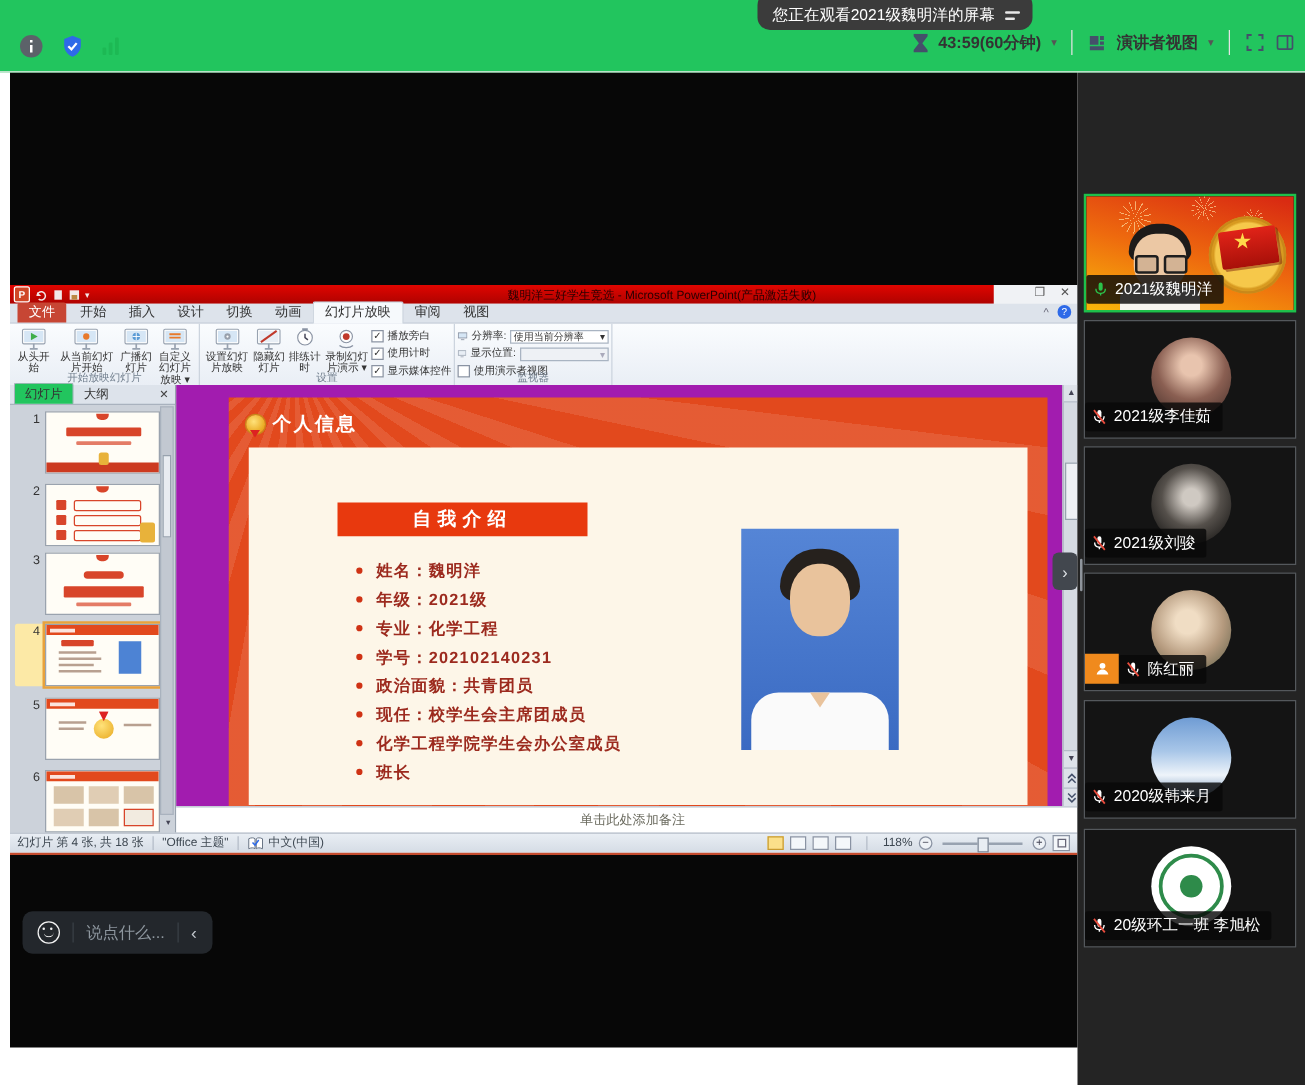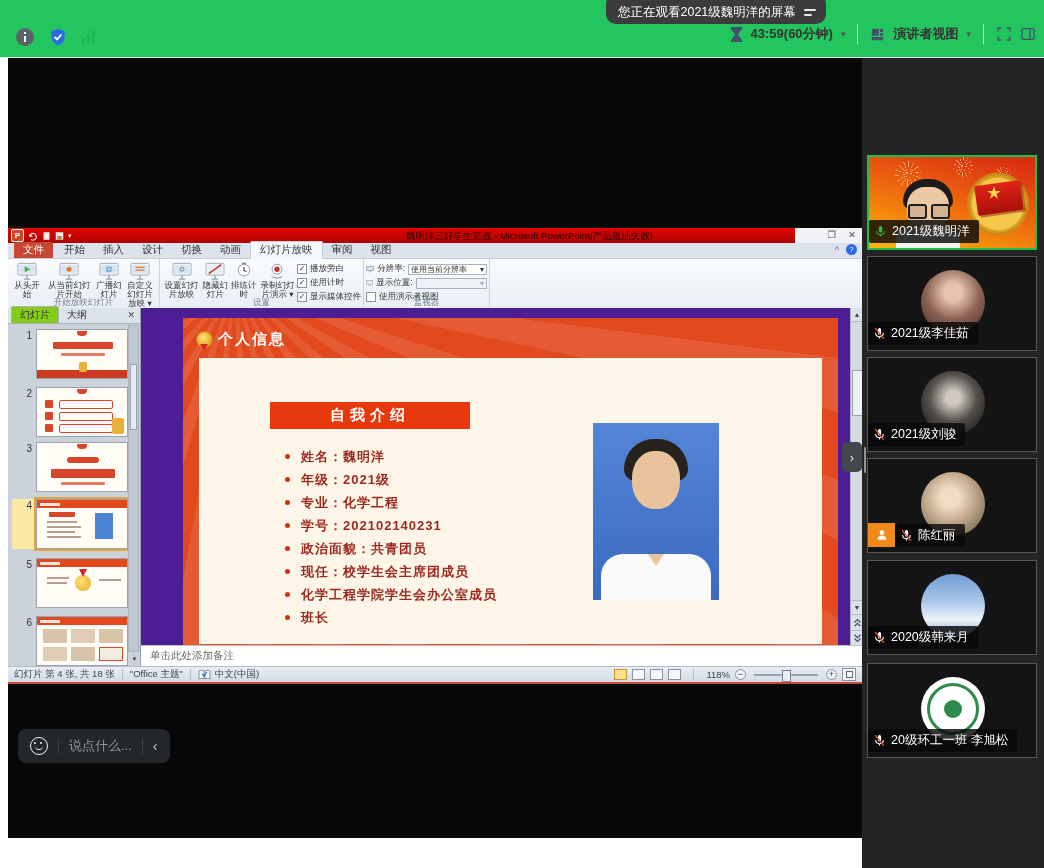--- a/index.html
+++ b/index.html
@@ -52,35 +52,35 @@
   .rcheck{display:flex;align-items:center;gap:3px;white-space:nowrap;}
   .cb{width:8px;height:8px;border:1px solid #8a93a3;background:#fff;font-size:8px;line-height:8px;color:#333;display:flex;align-items:center;justify-content:center;}
   .monrows{display:flex;flex-direction:column;gap:2px;padding-top:2px;font-size:8.5px;color:#333;}
   .monrow{display:flex;align-items:center;gap:3px;white-space:nowrap;}
   .ddl{width:86px;height:11px;background:#fff;border:1px solid #a9b4c2;font-size:8px;color:#333;display:flex;align-items:center;justify-content:space-between;padding:0 2px;box-sizing:border-box;}
   .ddl.dis{background:#eef1f5;color:#aab;}
   
   .thumbs{position:absolute;left:0;top:80px;width:133px;height:358px;background:#ccd2da;border-right:1px solid #98a2ae;box-sizing:border-box;}
   .ttabs{height:15px;background:#dde3eb;border-bottom:1px solid #a9b2be;display:flex;align-items:flex-end;font-size:10px;color:#333;padding-left:3px;position:relative;}
   .ttab{padding:1px 8px;}
-  .ttab.active{background:#84cc16;border:1px solid #a9b2be;border-bottom:none;border-radius:2px 2px 0 0;}
+  .ttab.active{background:#22c55e;border:1px solid #a9b2be;border-bottom:none;border-radius:2px 2px 0 0;}
   .ttabs .x{position:absolute;right:5px;top:2px;font-size:9px;color:#444;}
   .trow{position:absolute;display:flex;}
   .num{width:20px;text-align:right;font-size:10px;color:#333;padding:1px 4px 0 0;}
   .trow.sel .num{background:#fce9a6;border-radius:2px;}
   .thumb{position:relative;width:92px;height:50px;background:#fffdf6;border:1px solid #9aa3ae;box-sizing:border-box;overflow:hidden;}
   .trow.sel .thumb{outline:2px solid #e8a23c;}
   .mt-bar{background:#d8452a;border-radius:1px;}
   .mt-ohead{height:8px;background:#e2491d;display:flex;align-items:center;gap:2px;padding-left:3px;}
   .mt-ohead i{width:20px;height:3px;background:#fff;opacity:.85;}
   .pscroll{position:absolute;right:1px;top:17px;bottom:14px;width:9px;background:#c2c8d1;border:1px solid #a9b2be;}
   .pthumb{position:absolute;left:1px;top:38px;width:5px;height:64px;background:#e8ecf1;border:1px solid #98a2ae;}
   .pdown{position:absolute;right:1px;bottom:2px;width:9px;height:10px;font-size:6px;color:#445;text-align:center;line-height:10px;}
   
-  .canvas{position:absolute;left:133px;top:80px;width:709px;height:337px;background:#4c1d95;overflow:hidden;}
+  .canvas{position:absolute;left:133px;top:80px;width:709px;height:337px;background:#a21caf;overflow:hidden;}
   .slide{position:absolute;left:42px;top:10px;width:655px;height:340px;background:#e2491d;overflow:hidden;
          background-image:repeating-conic-gradient(from 75deg at 8% -10%, rgba(255,255,255,0.10) 0 5deg, rgba(255,255,255,0) 5deg 11deg);}
   .s-head{position:absolute;left:14px;top:12px;display:flex;align-items:center;gap:6px;color:#fff;font-size:15px;font-weight:bold;letter-spacing:2px;}
   .medal{position:relative;width:15px;height:15px;border-radius:50%;background:radial-gradient(circle at 40% 35%,#ffe27a,#e8a81e 70%);box-shadow:0 0 0 1px #c8881a;}
   .medal::after{content:"";position:absolute;left:3px;top:12px;border-left:4px solid transparent;border-right:4px solid transparent;border-top:6px solid #d22;}
   .s-body{position:absolute;left:16px;top:40px;width:623px;height:286px;background:#fdf6e8;}
   .s-banner{position:absolute;left:71px;top:44px;width:200px;height:27px;background:#e8390e;color:#fff;font-size:15px;font-weight:bold;
             display:flex;align-items:center;justify-content:center;letter-spacing:5px;}
   .s-bullets{position:absolute;left:86px;top:90px;}
   .bl{display:flex;align-items:flex-start;gap:11px;height:23px;font-size:13px;font-weight:bold;color:#9c2a1e;letter-spacing:1px;}
@@ -91,21 +91,21 @@
   .ph-shirt{position:absolute;left:8px;bottom:0;width:110px;height:46px;background:#fafafa;border-radius:22px 22px 0 0;}
   .ph-shirt::after{content:"";position:absolute;left:47px;top:0;border-left:8px solid transparent;border-right:8px solid transparent;border-top:12px solid #e9c39c;}
   
   .escroll{position:absolute;right:0px;top:80px;width:12px;height:337px;background:#d5dae2;border-left:1px solid #aab3bf;box-sizing:border-box;}
   .esc-btn{position:absolute;left:0;width:12px;height:13px;font-size:7px;color:#445;text-align:center;line-height:13px;background:#dde2e9;border-bottom:1px solid #b4bcc7;}
   .esc-thumb{position:absolute;left:1px;top:62px;width:9px;height:44px;background:#eef1f5;border:1px solid #98a2ae;}
   .esc-nav{position:absolute;left:0;width:12px;height:15px;background:#dde2e9;border-top:1px solid #b4bcc7;display:flex;align-items:center;justify-content:center;}
   .esc-nav svg{display:block}
   
   .notes{position:absolute;left:133px;top:417px;width:721px;height:21px;background:#fff;border-top:1px solid #b8c1cc;box-sizing:border-box;
-         font-size:10.5px;color:#6b6b5f;display:flex;align-items:center;padding-left:9px;}
+         font-size:10.5px;color:#6b6b5f;display:flex;align-items:center;padding-left:9px;justify-content:center;}
   .sbar{position:absolute;left:0;top:438px;width:854px;height:16px;background:linear-gradient(#e9eef4,#d5dce5);border-top:1px solid #b4bcc8;
         display:flex;align-items:center;font-size:9.5px;color:#3c4650;box-sizing:border-box;padding:0 6px;}
   .s-sep{width:1px;height:11px;background:#b4bcc8;margin:0 7px;}
   .sbar-right{margin-left:auto;display:flex;align-items:center;gap:5px;}
   .vicon{width:13px;height:11px;border:1px solid #8a93a3;background:#f4f7fa;box-sizing:border-box;}
   .vicon.active{background:#fbe08a;border-color:#c89b30;}
   .ztrack{position:relative;width:64px;height:2px;background:#98a2b0;margin:0 3px;}
   .ztrack::before{content:"";position:absolute;left:31px;top:-3px;width:1px;height:8px;background:#7a8494;}
   .zthumb{position:absolute;left:28px;top:-4px;width:7px;height:10px;background:#e8edf3;border:1px solid #7a8494;}
   .zbtn{width:11px;height:11px;border-radius:50%;border:1px solid #8a93a3;background:#eef2f6;font-size:9px;line-height:9px;text-align:center;color:#445;box-sizing:border-box;}

